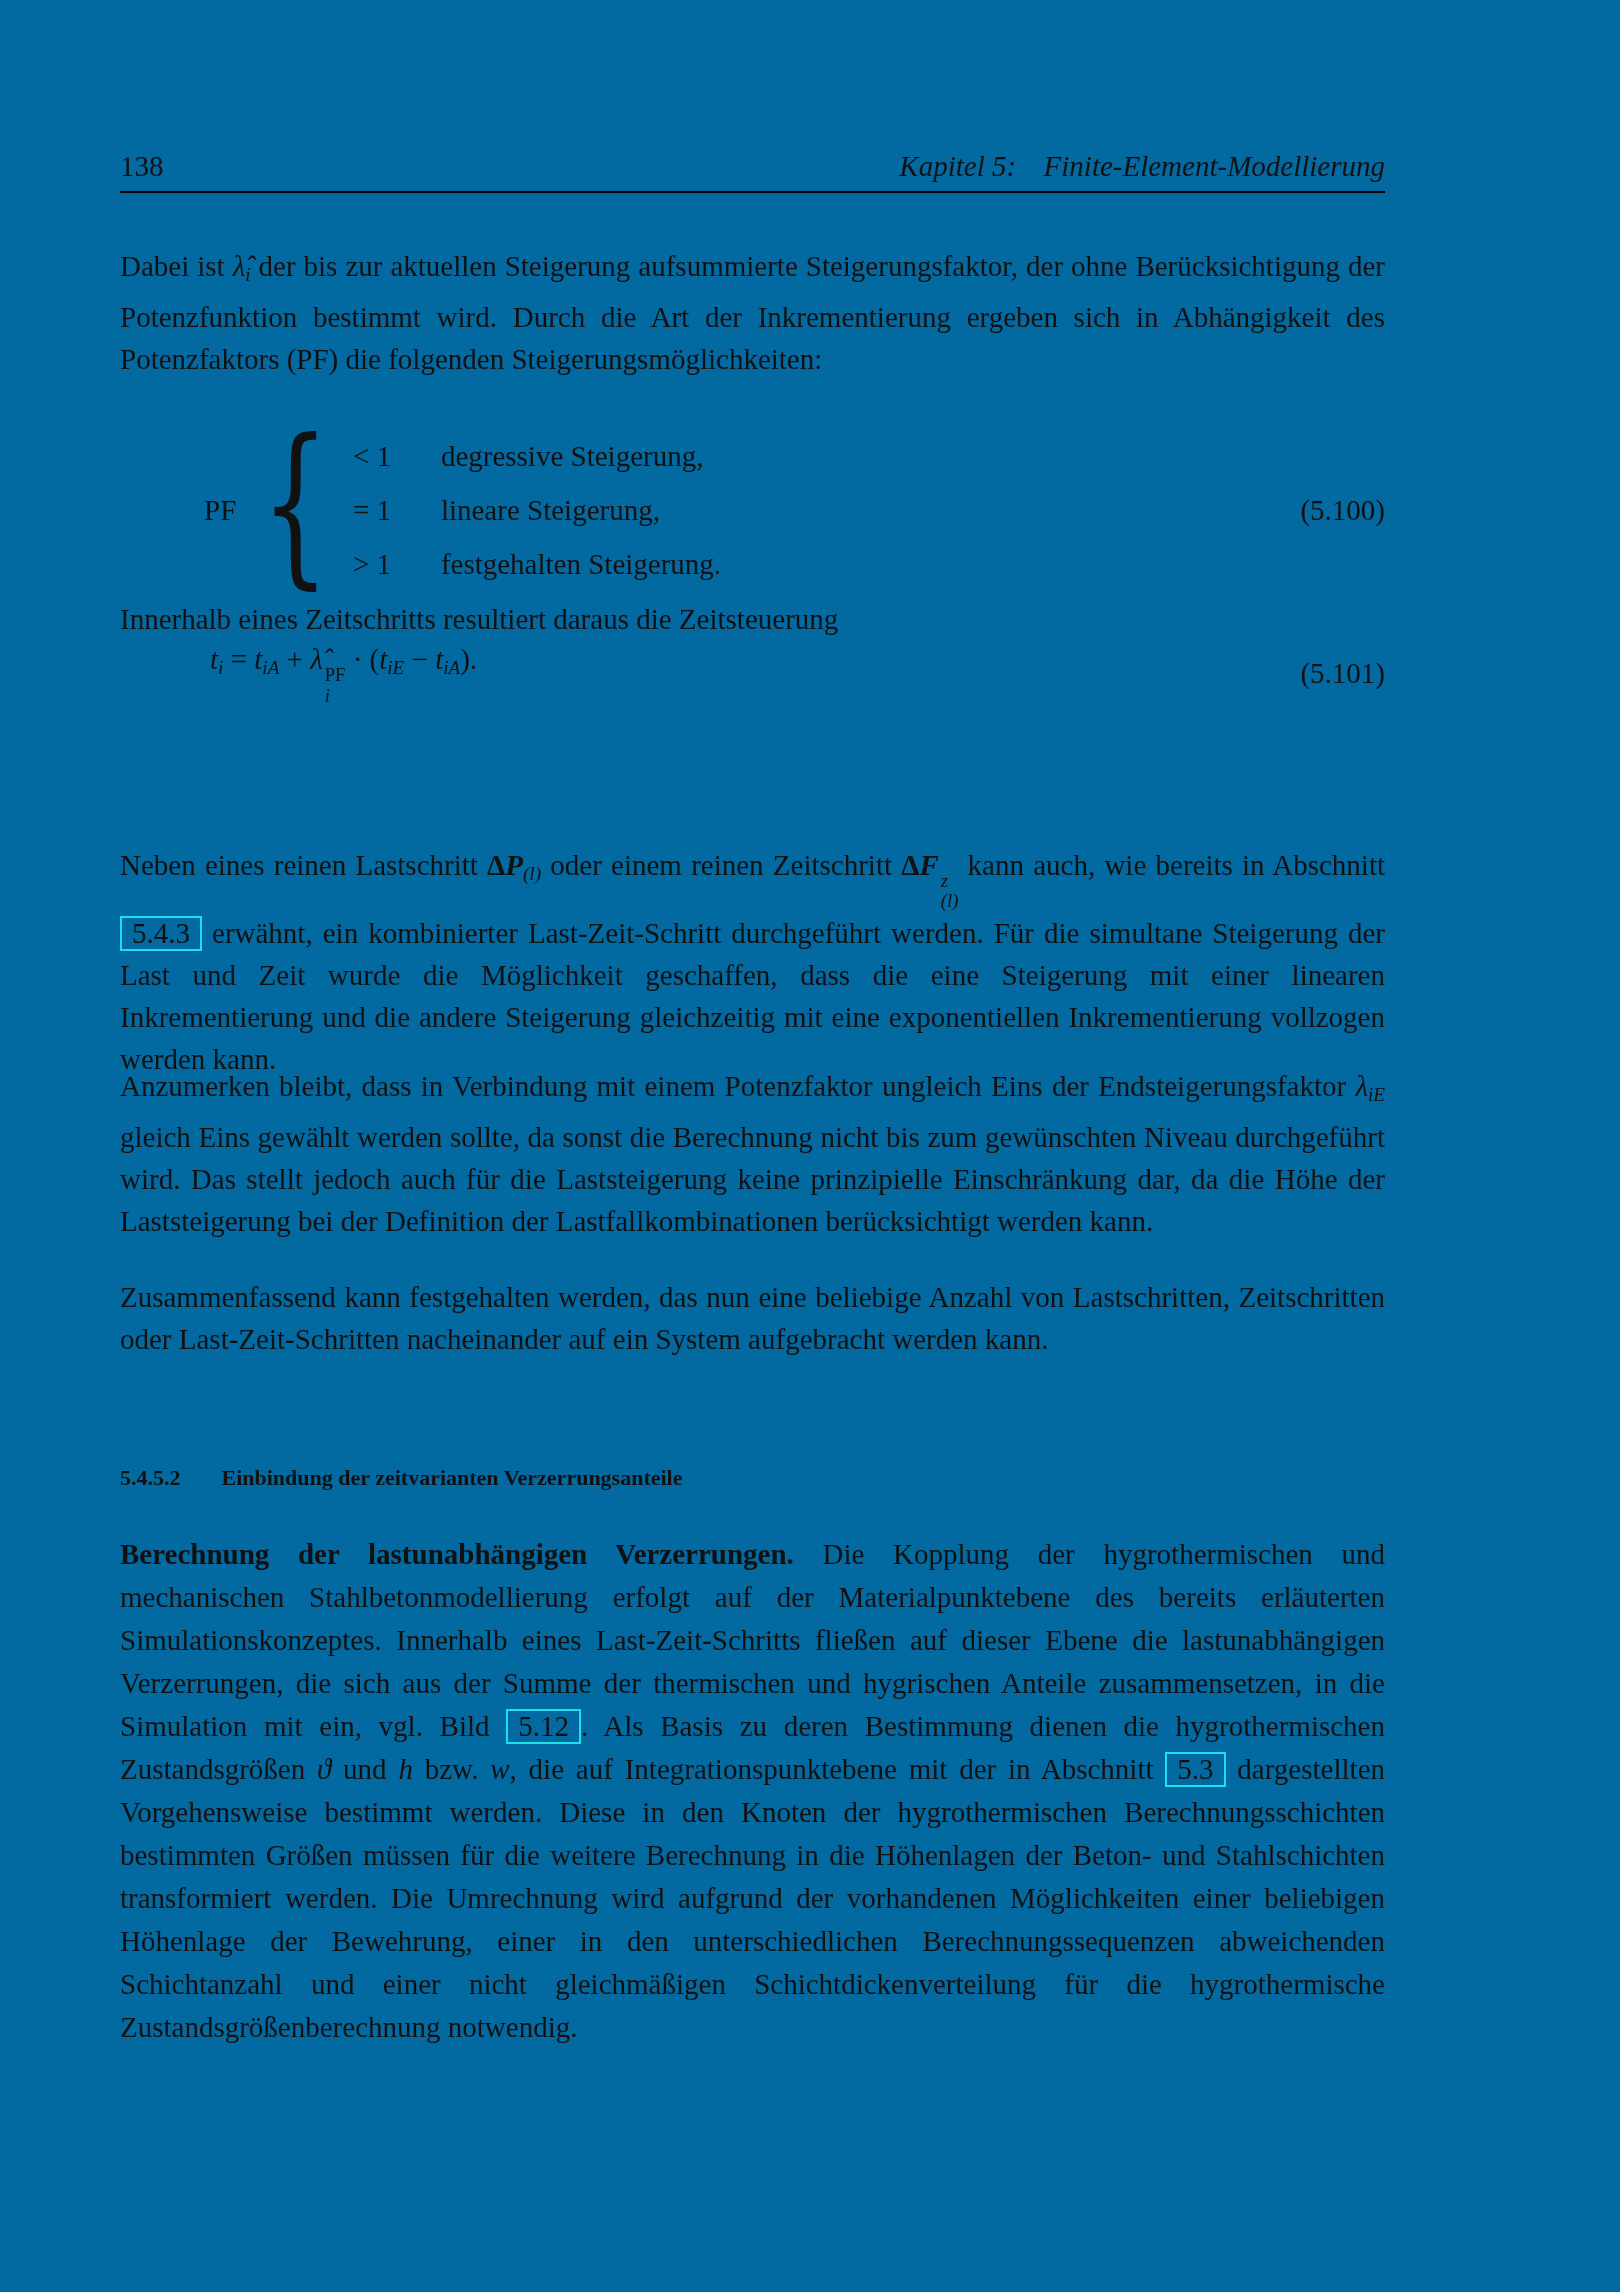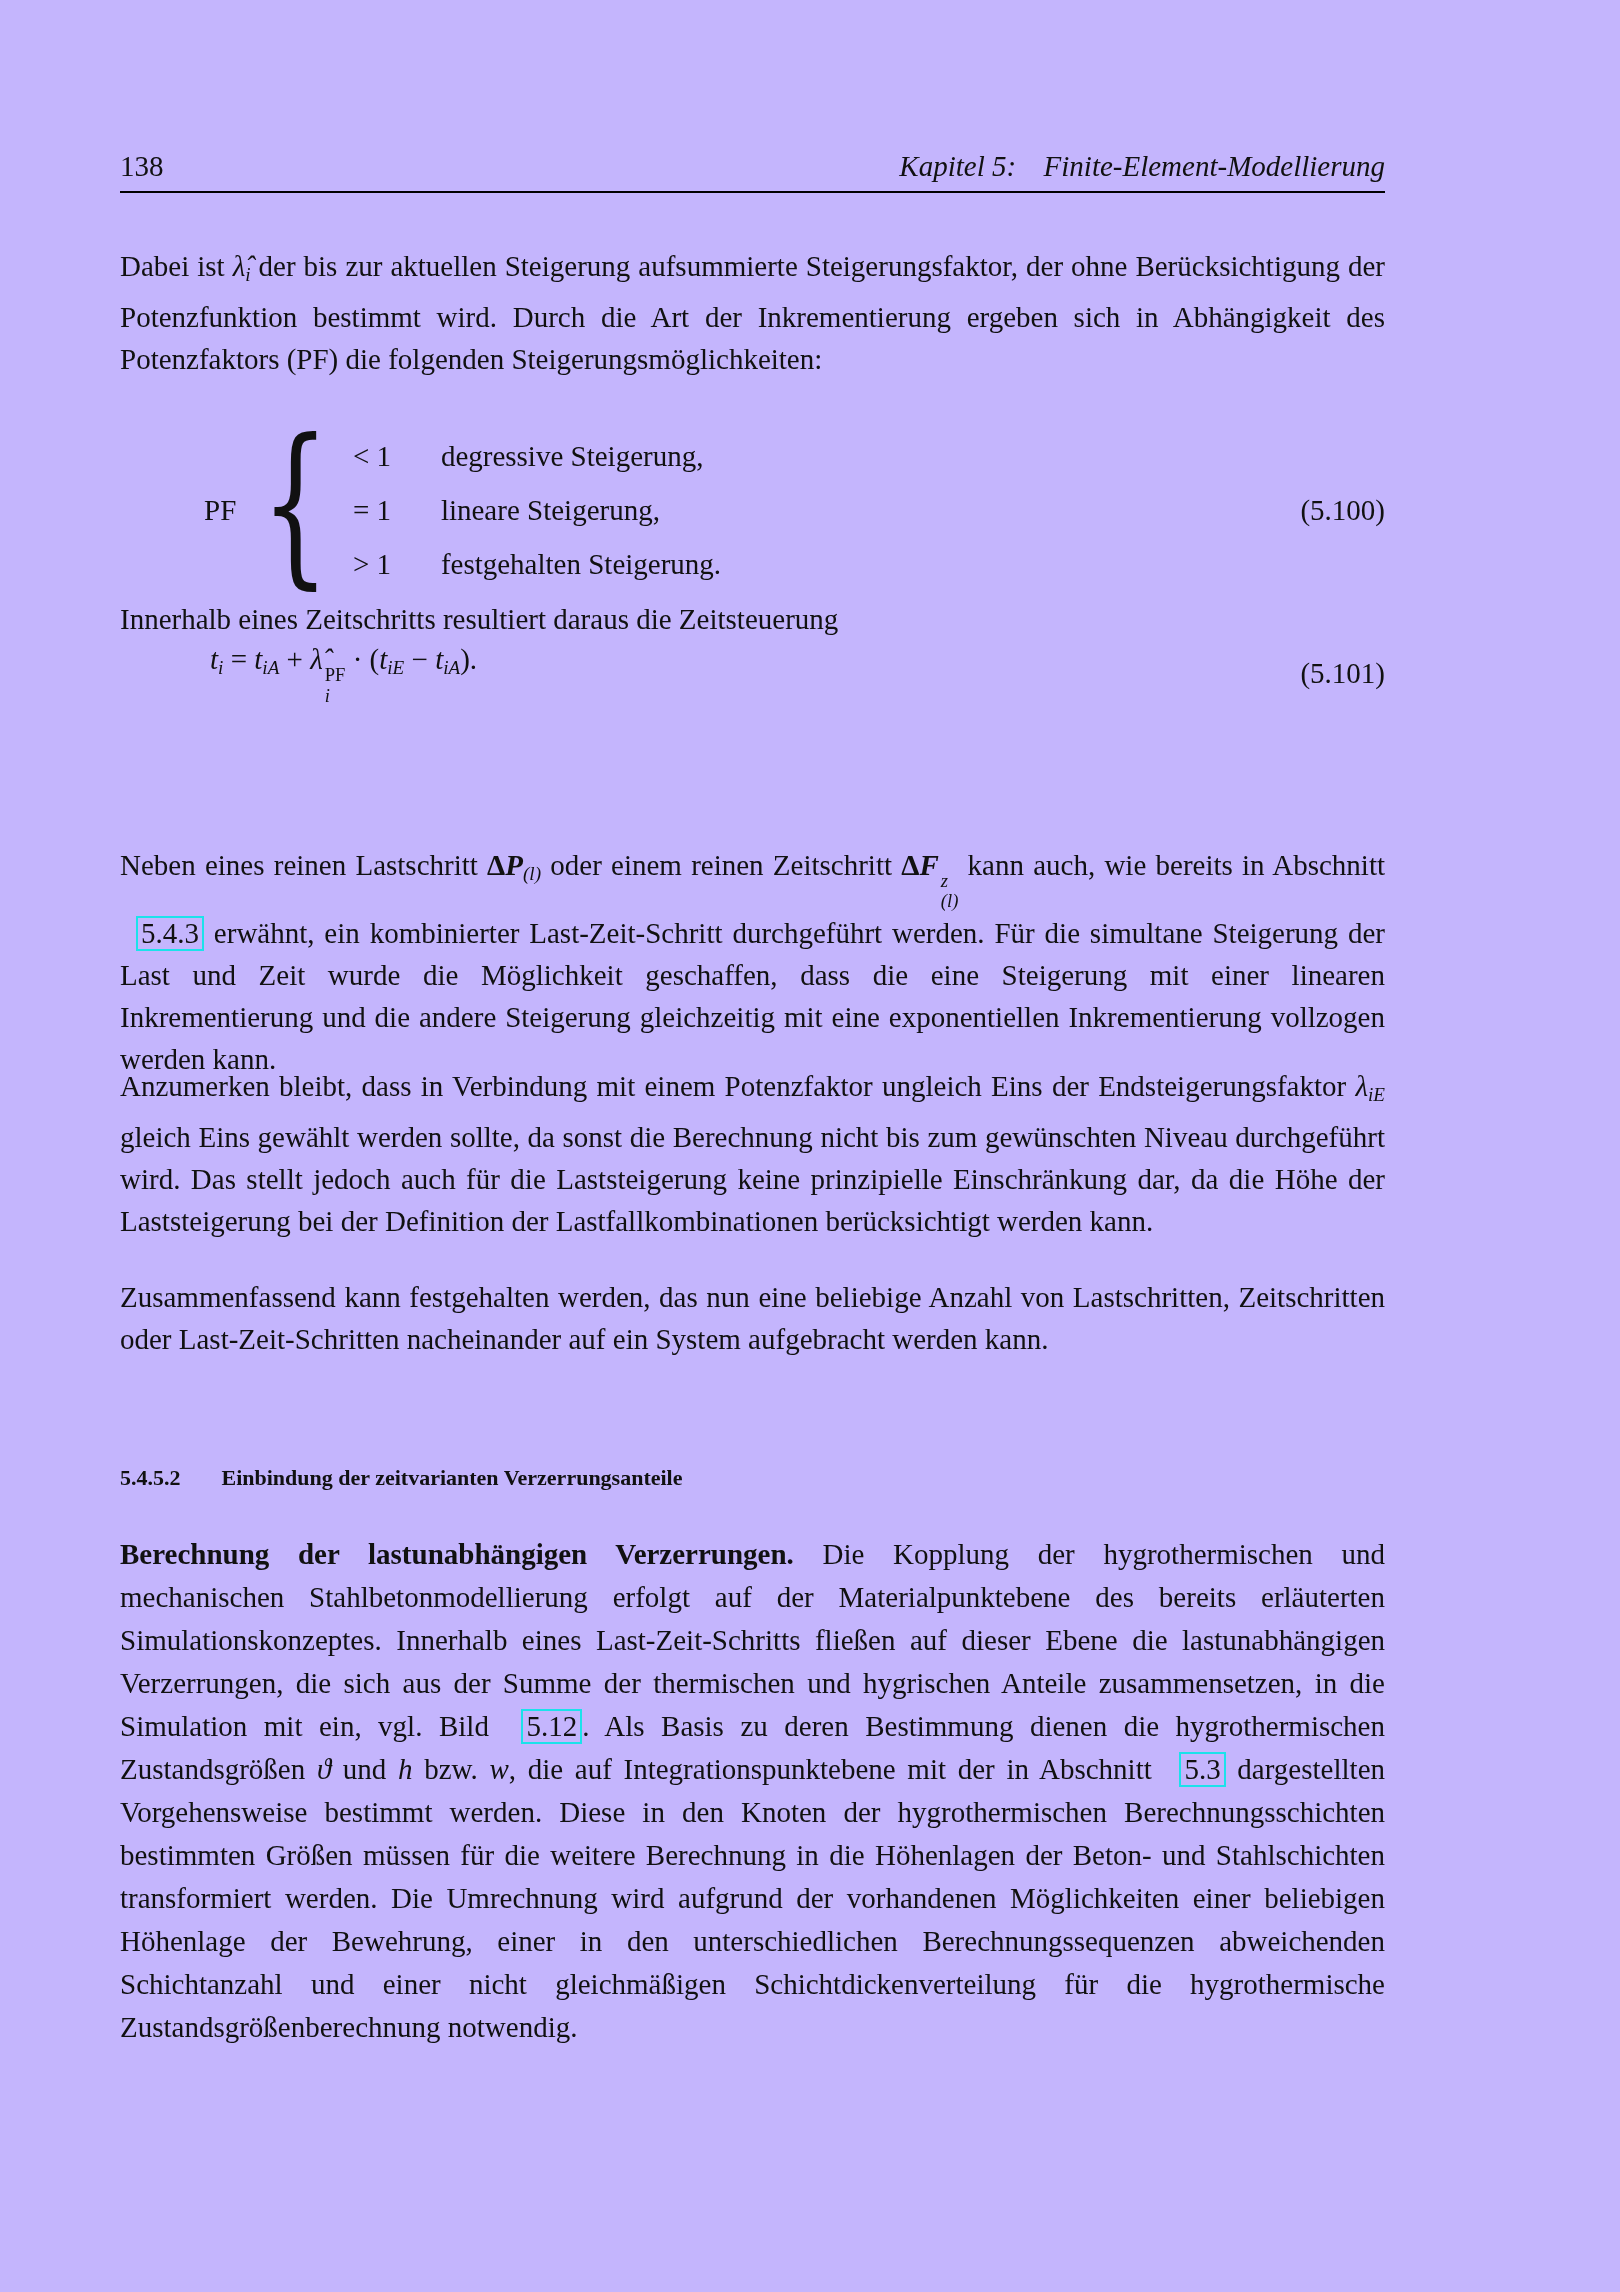--- a/index.html
+++ b/index.html
@@ -1,21 +1,21 @@
 <!DOCTYPE html>
 <html lang="de" style="--ref-cyan: #1be2ea;"><head>
 <meta charset="utf-8">
 <style>
   :root{ --ref-cyan:#1be2ea; --ink:#111; }
   html,body{margin:0;padding:0;background:#888;}
   .page{
     position:relative;
     width:1620px;height:2293px;
     margin:0 auto;
-    background:#c4b5fd;
+    background:#0369a1;
     color:var(--ink);
     font-family:"Liberation Serif","DejaVu Serif",serif;
     font-size:29px;line-height:42px;
     overflow:hidden;
   }
   .abs{position:absolute;}
   
   .hdr-left{left:120px;top:145px;}
   .hdr-right{right:235px;top:145px;left:120px;width:1265px;text-align:right;font-style:italic;}
   .hdr-right{right:auto;}
@@ -32,23 +32,22 @@
   .p7{top:1533px;line-height:43px;}
   
   .mi{font-style:italic;}
   .mb{font-style:italic;font-weight:bold;}
   .mbup{font-weight:bold;font-style:normal;}
   .sub{font-size:0.66em;font-style:italic;vertical-align:-0.28em;}
   .lead{font-weight:bold;}
   .ref{
     display:inline-block;
     border:2.9px solid var(--ref-cyan);
-    padding:0 3px;line-height:1.08;
+    padding:0 10px;line-height:1.08;
     vertical-align:baseline;
-    margin-left:16px;
   }
   .stack{
     display:inline-flex;flex-direction:column;align-items:flex-start;
     font-size:0.64em;line-height:1.12;vertical-align:-0.62em;margin-left:2px;
   }
   .st-sup{font-style:normal;}
   .st-sub{font-style:italic;}
   
   .eq{left:120px;width:1265px;display:flex;align-items:center;}
   .eq100{top:423px;height:174px;}

